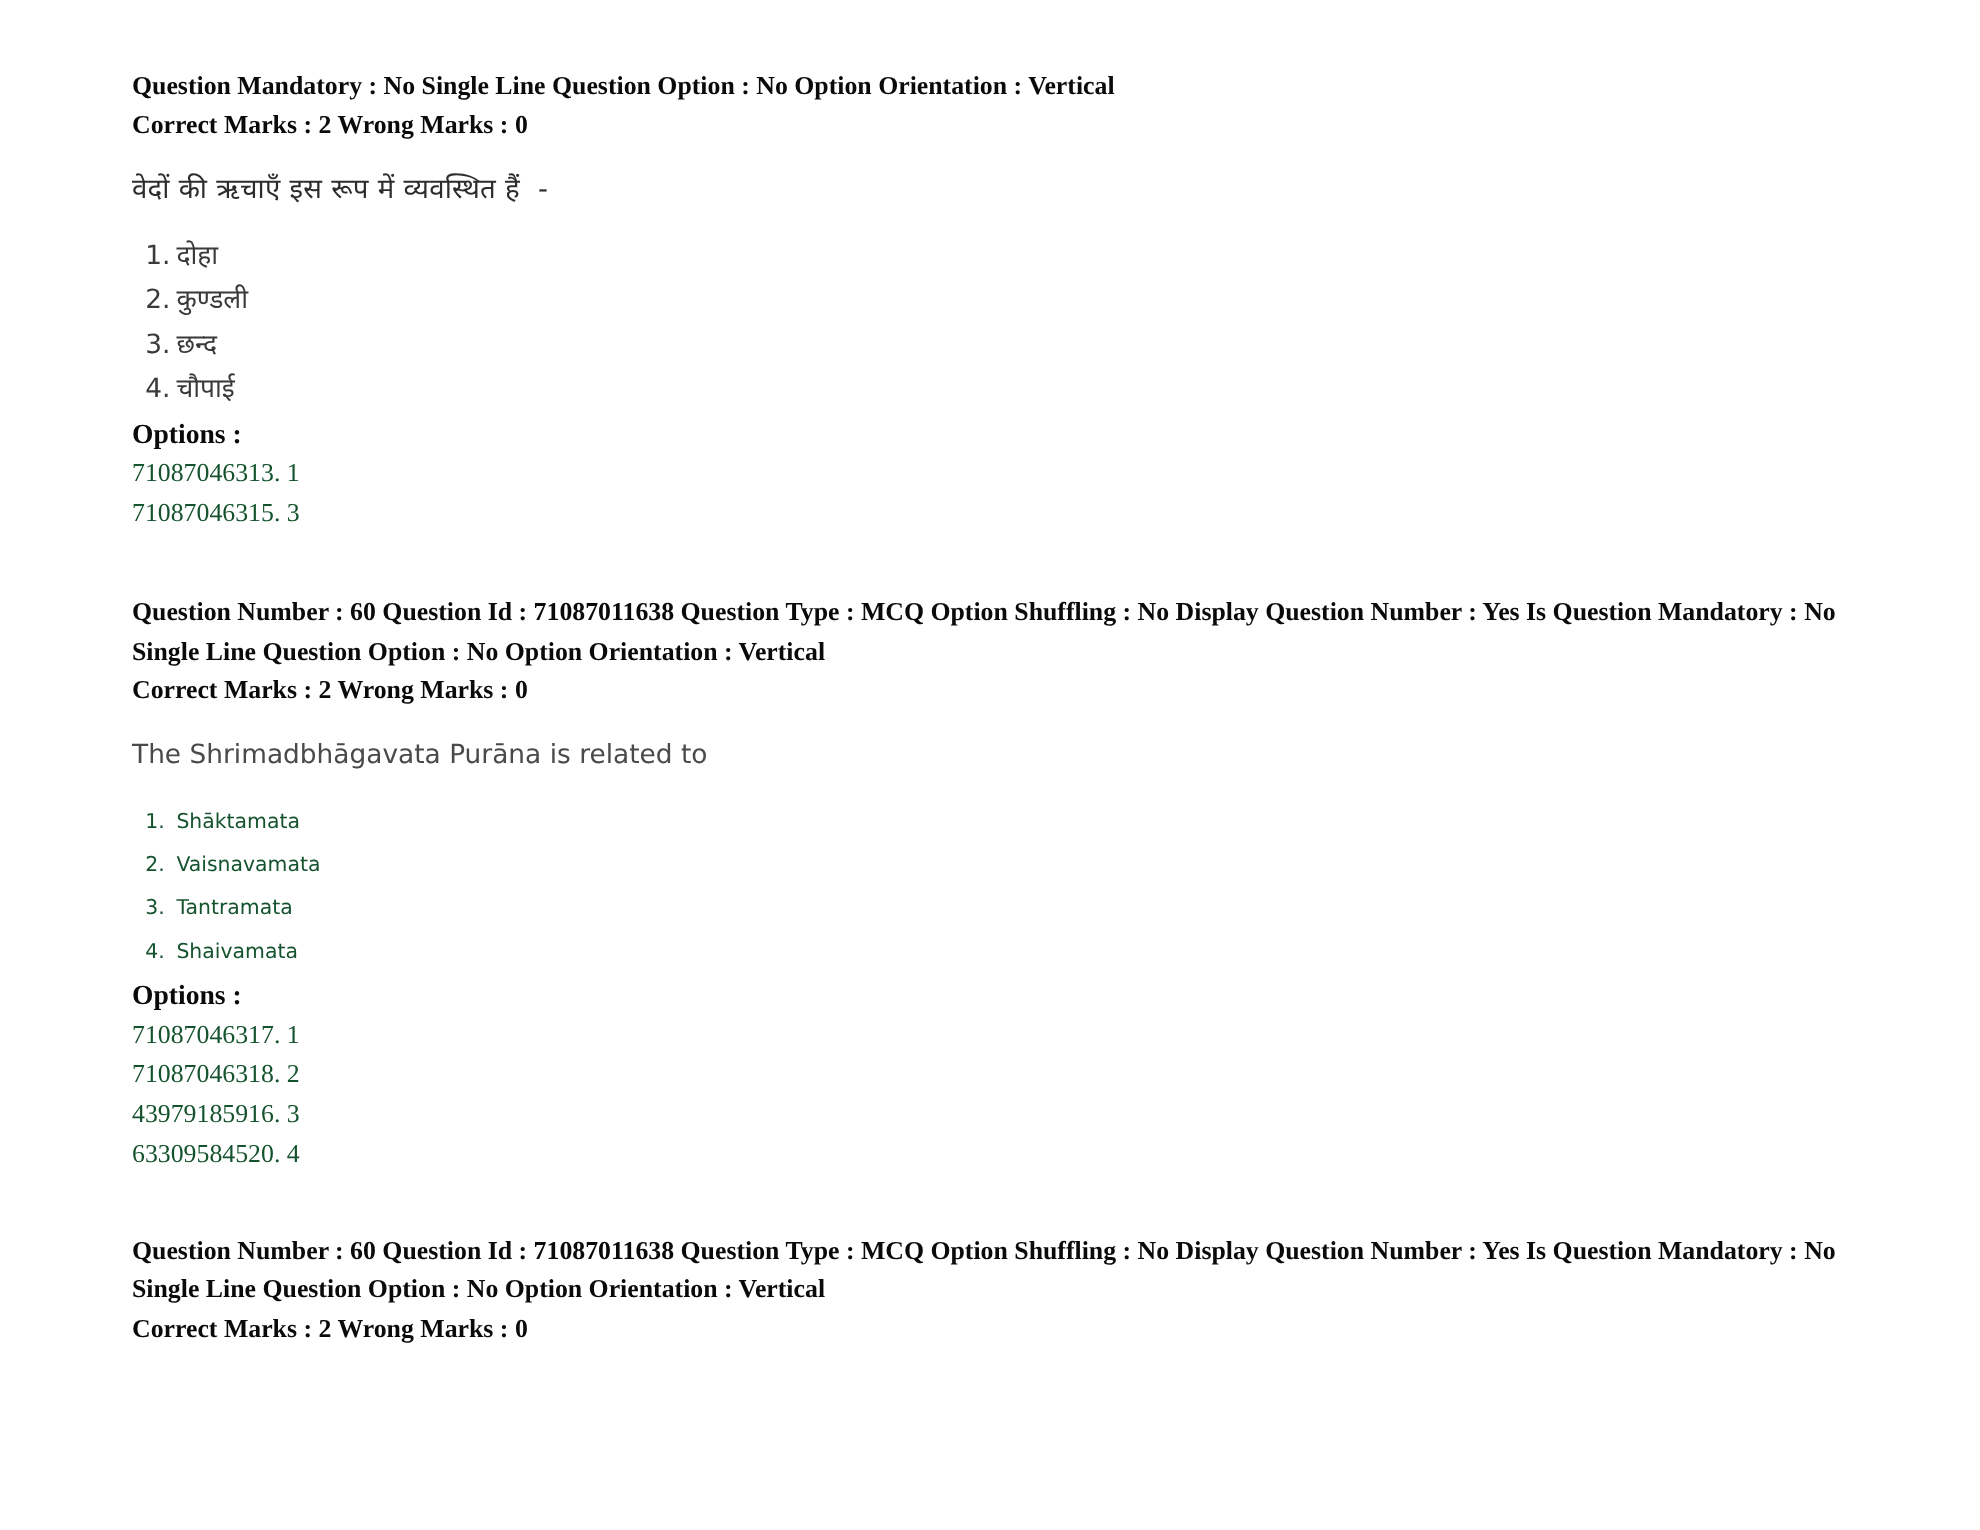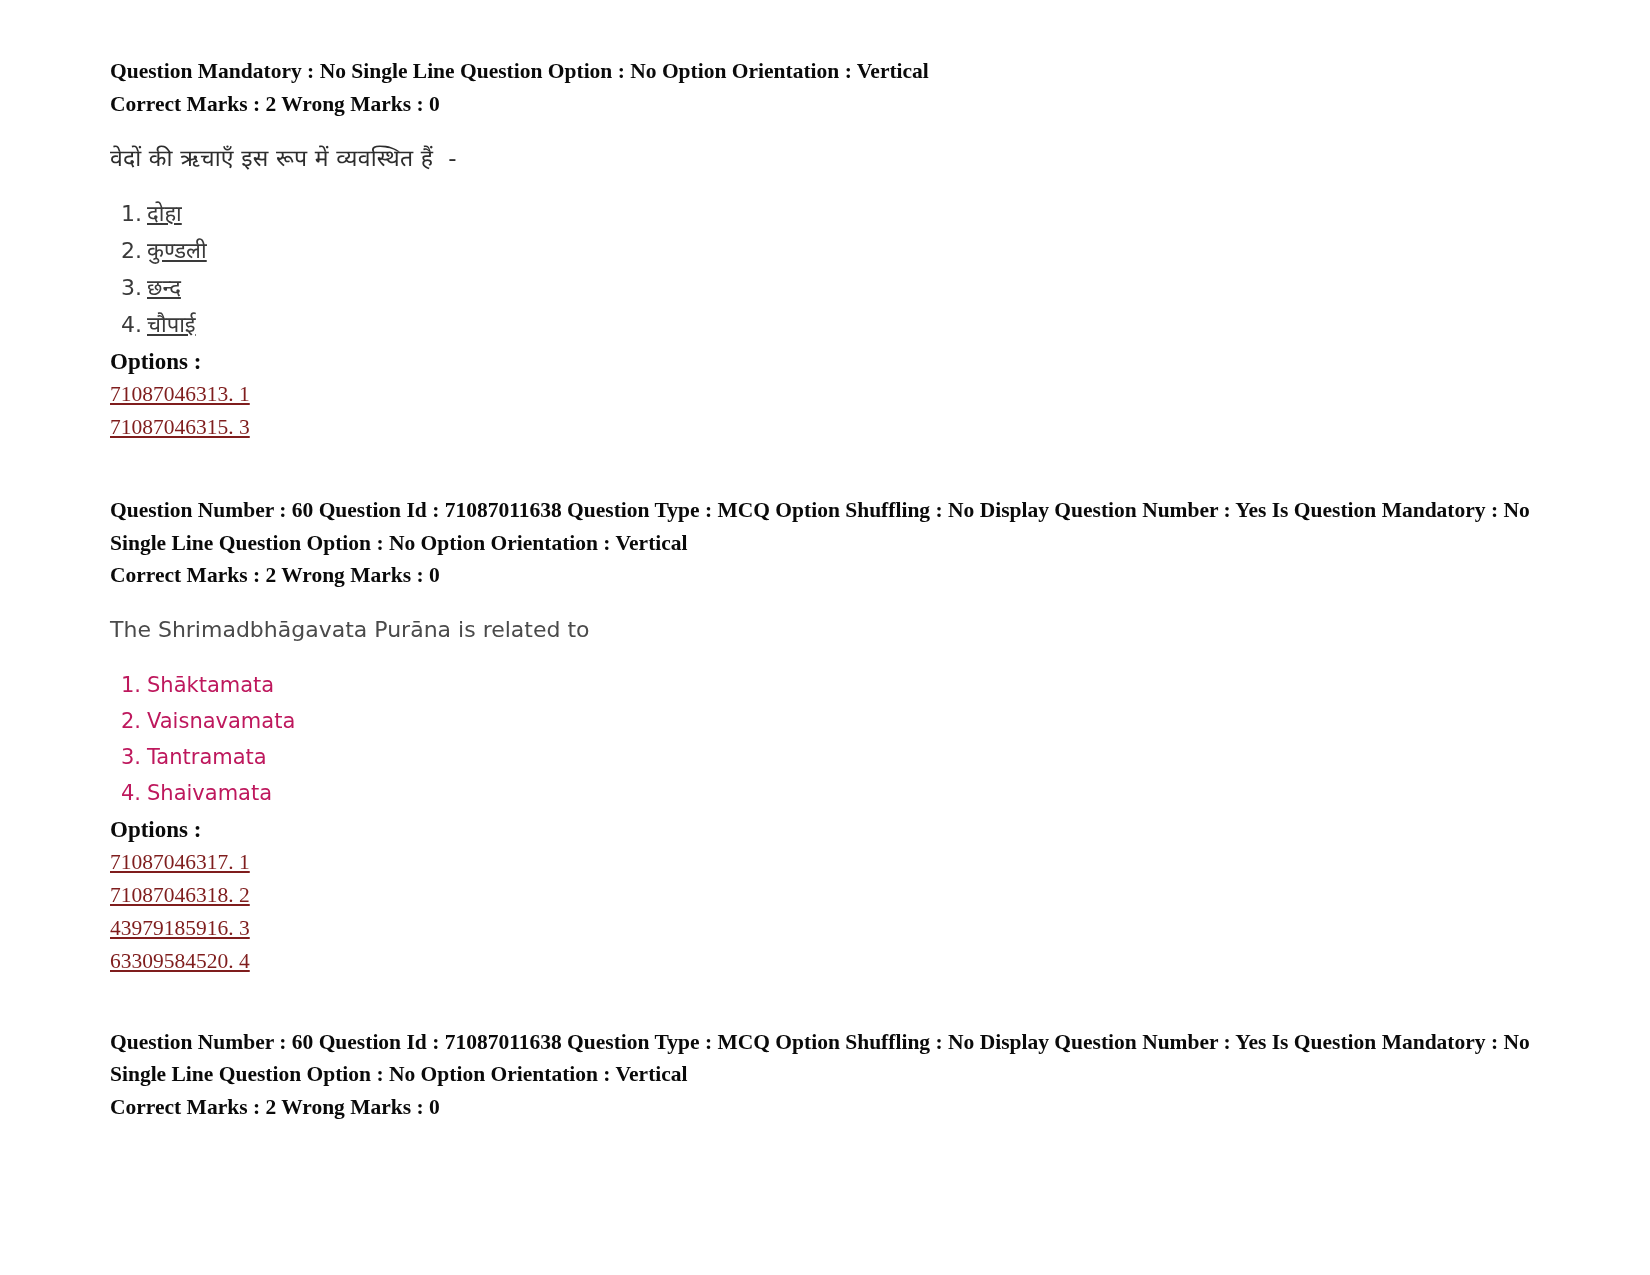--- a/index.html
+++ b/index.html
@@ -57,54 +57,52 @@
   
   .choices {
     list-style: none;
     margin: 0;
     padding: 0;
     margin-top: 22px;
   }
   .choice {
     font-family: "DejaVu Sans", "Liberation Sans", sans-serif;
     font-weight: 400;
-    font-size: 21px;
+    font-size: 17px;
     line-height: 36px;
-    color: #be185d;
+    color: #14532d;
     padding-left: 11px;
     white-space: pre;
   }
   .choice.devanagari {
     font-size: 22px;
     color: #3a3a3a;
     line-height: 37px;
-    text-decoration: underline;
   }
   .choice-num {
     display: inline-block;
     min-width: 26px;
   }
 
   
   .options-label {
     font-family: "Liberation Serif", "DejaVu Serif", serif;
     font-weight: bold;
     font-size: 23px;
     line-height: 33px;
     color: #0a0a0a;
     margin-top: 2px;
   }
   .option-id {
     font-family: "Liberation Serif", "DejaVu Serif", serif;
     font-weight: 400;
     font-size: 21.5px;
     line-height: 33px;
-    color: #7f1d1d;
+    color: #14532d;
     white-space: pre;
-    text-decoration: underline;
   }
 
   .block { position: relative; }
   .block-spacer-1 { height: 50px; }
   .block-spacer-2 { height: 48px; }
   .header-lines { margin-bottom: 0; }
 </style>
 </head>
 <body>
 

